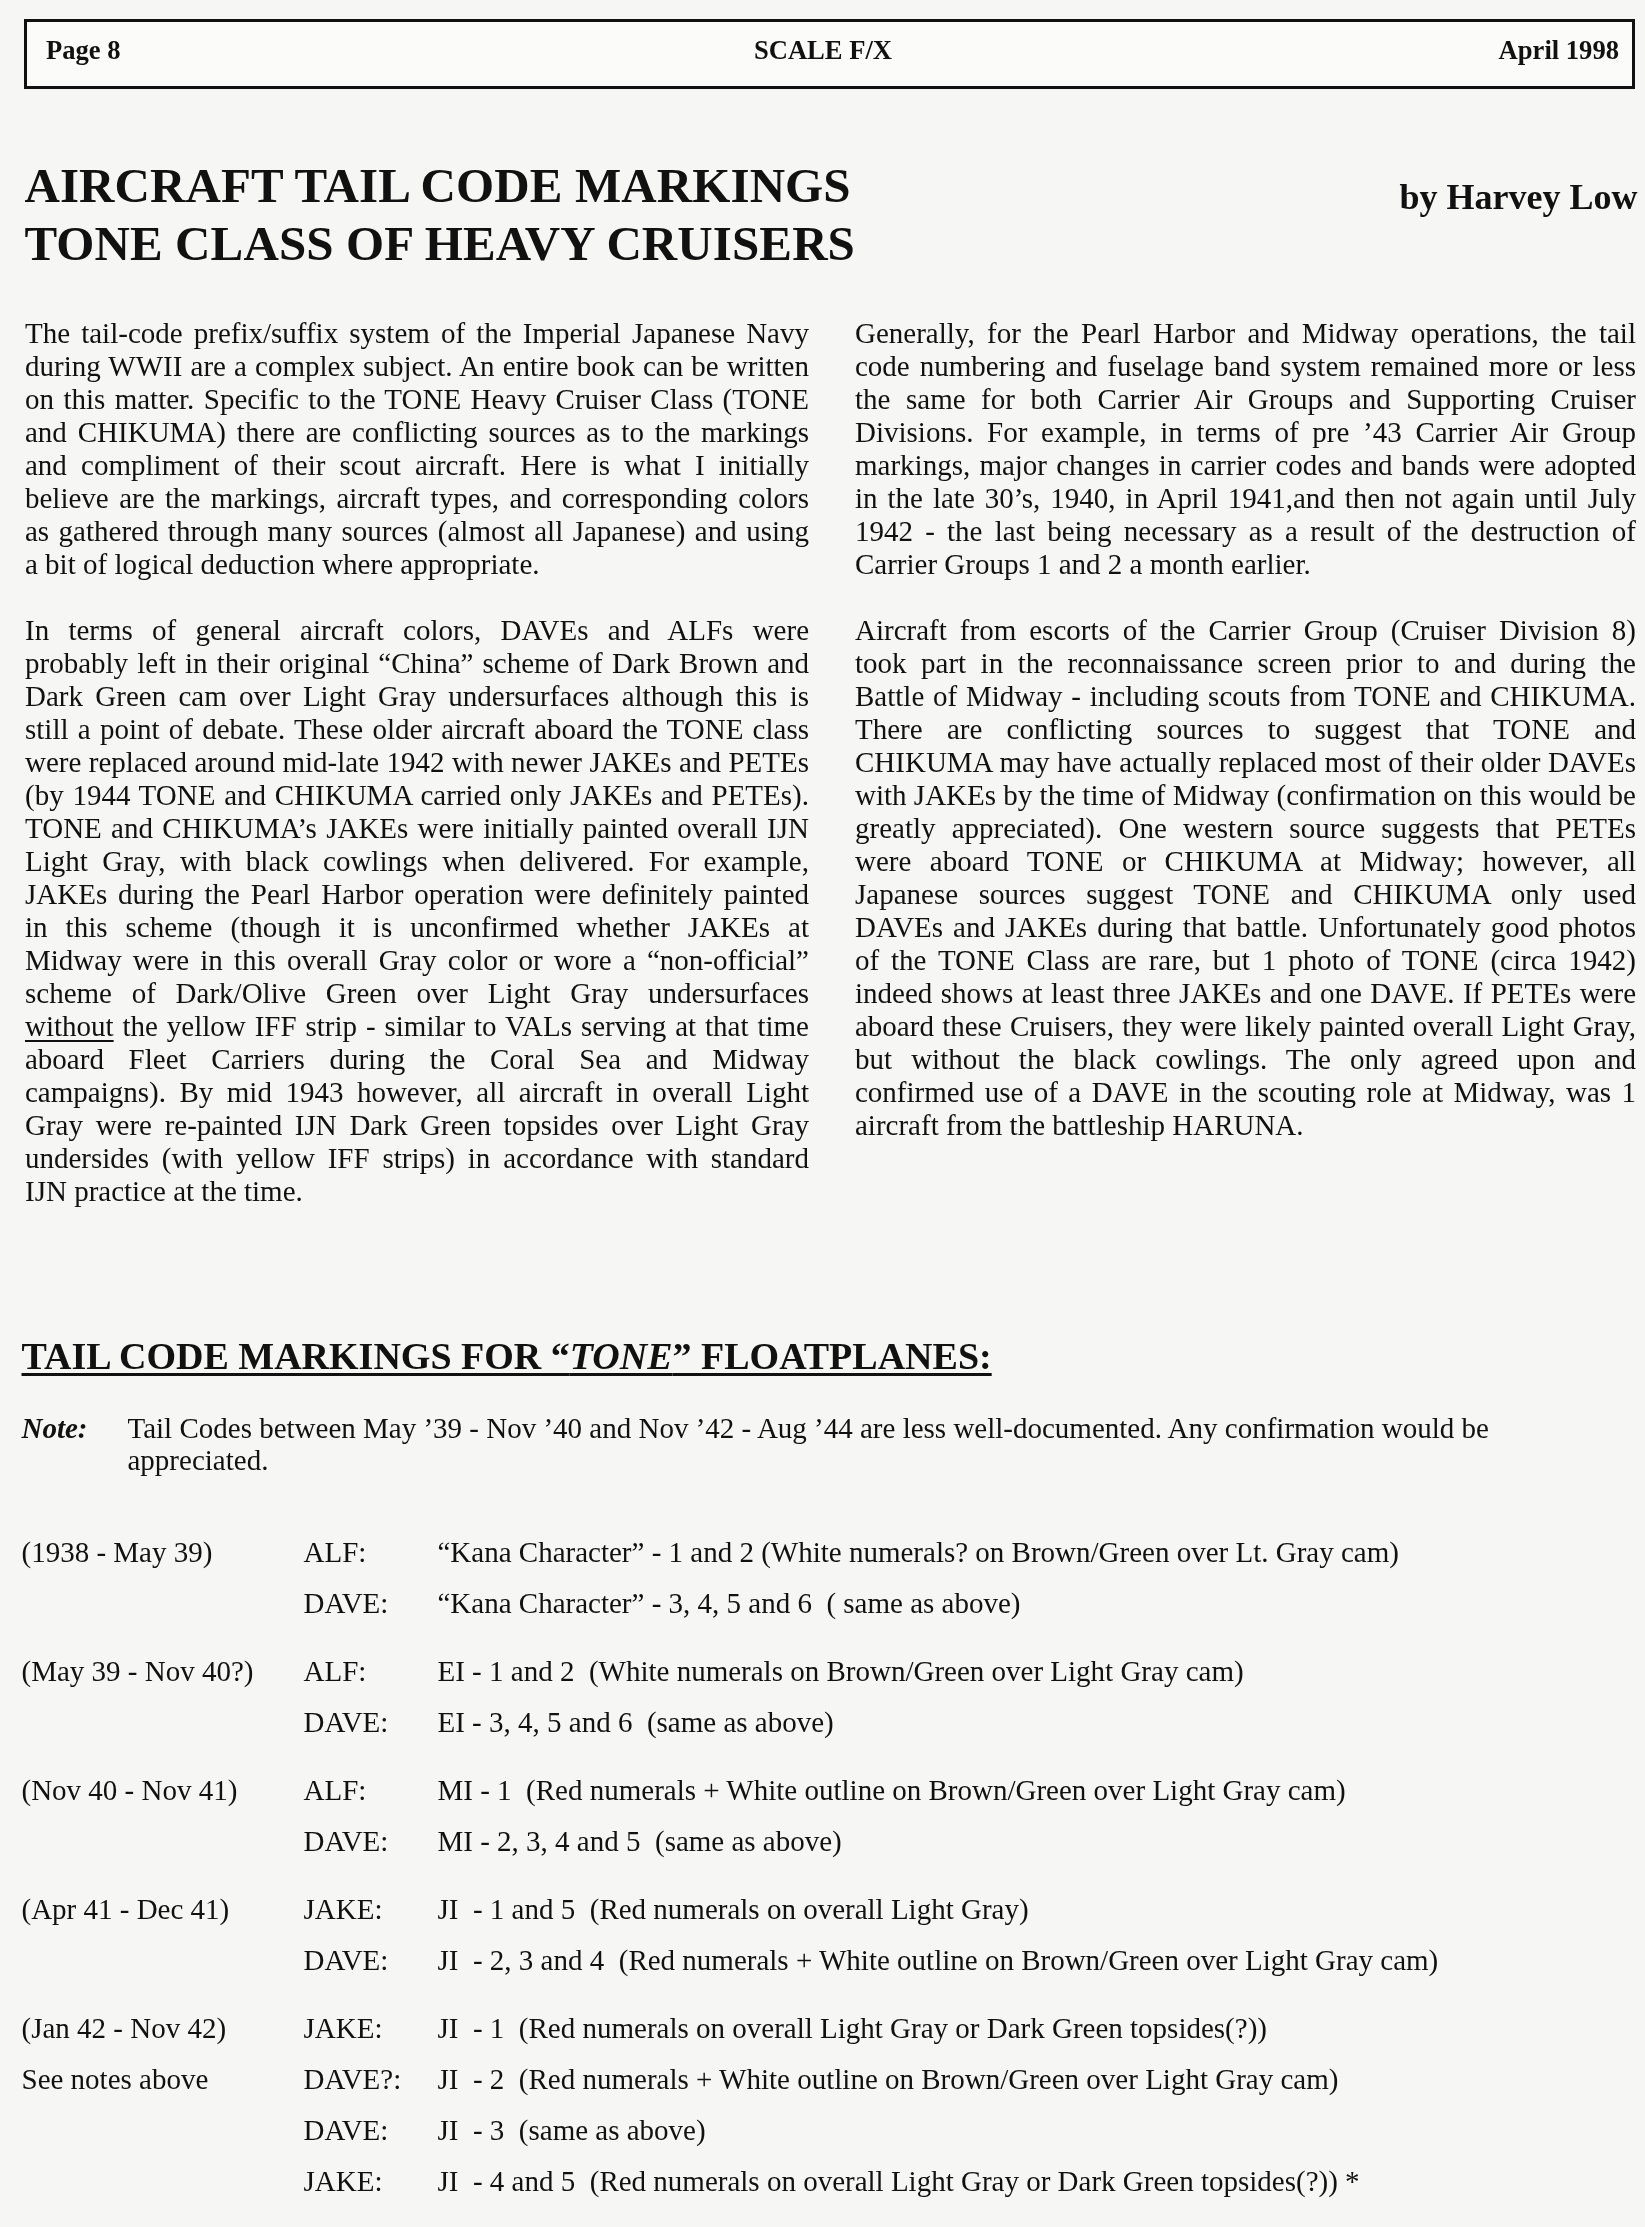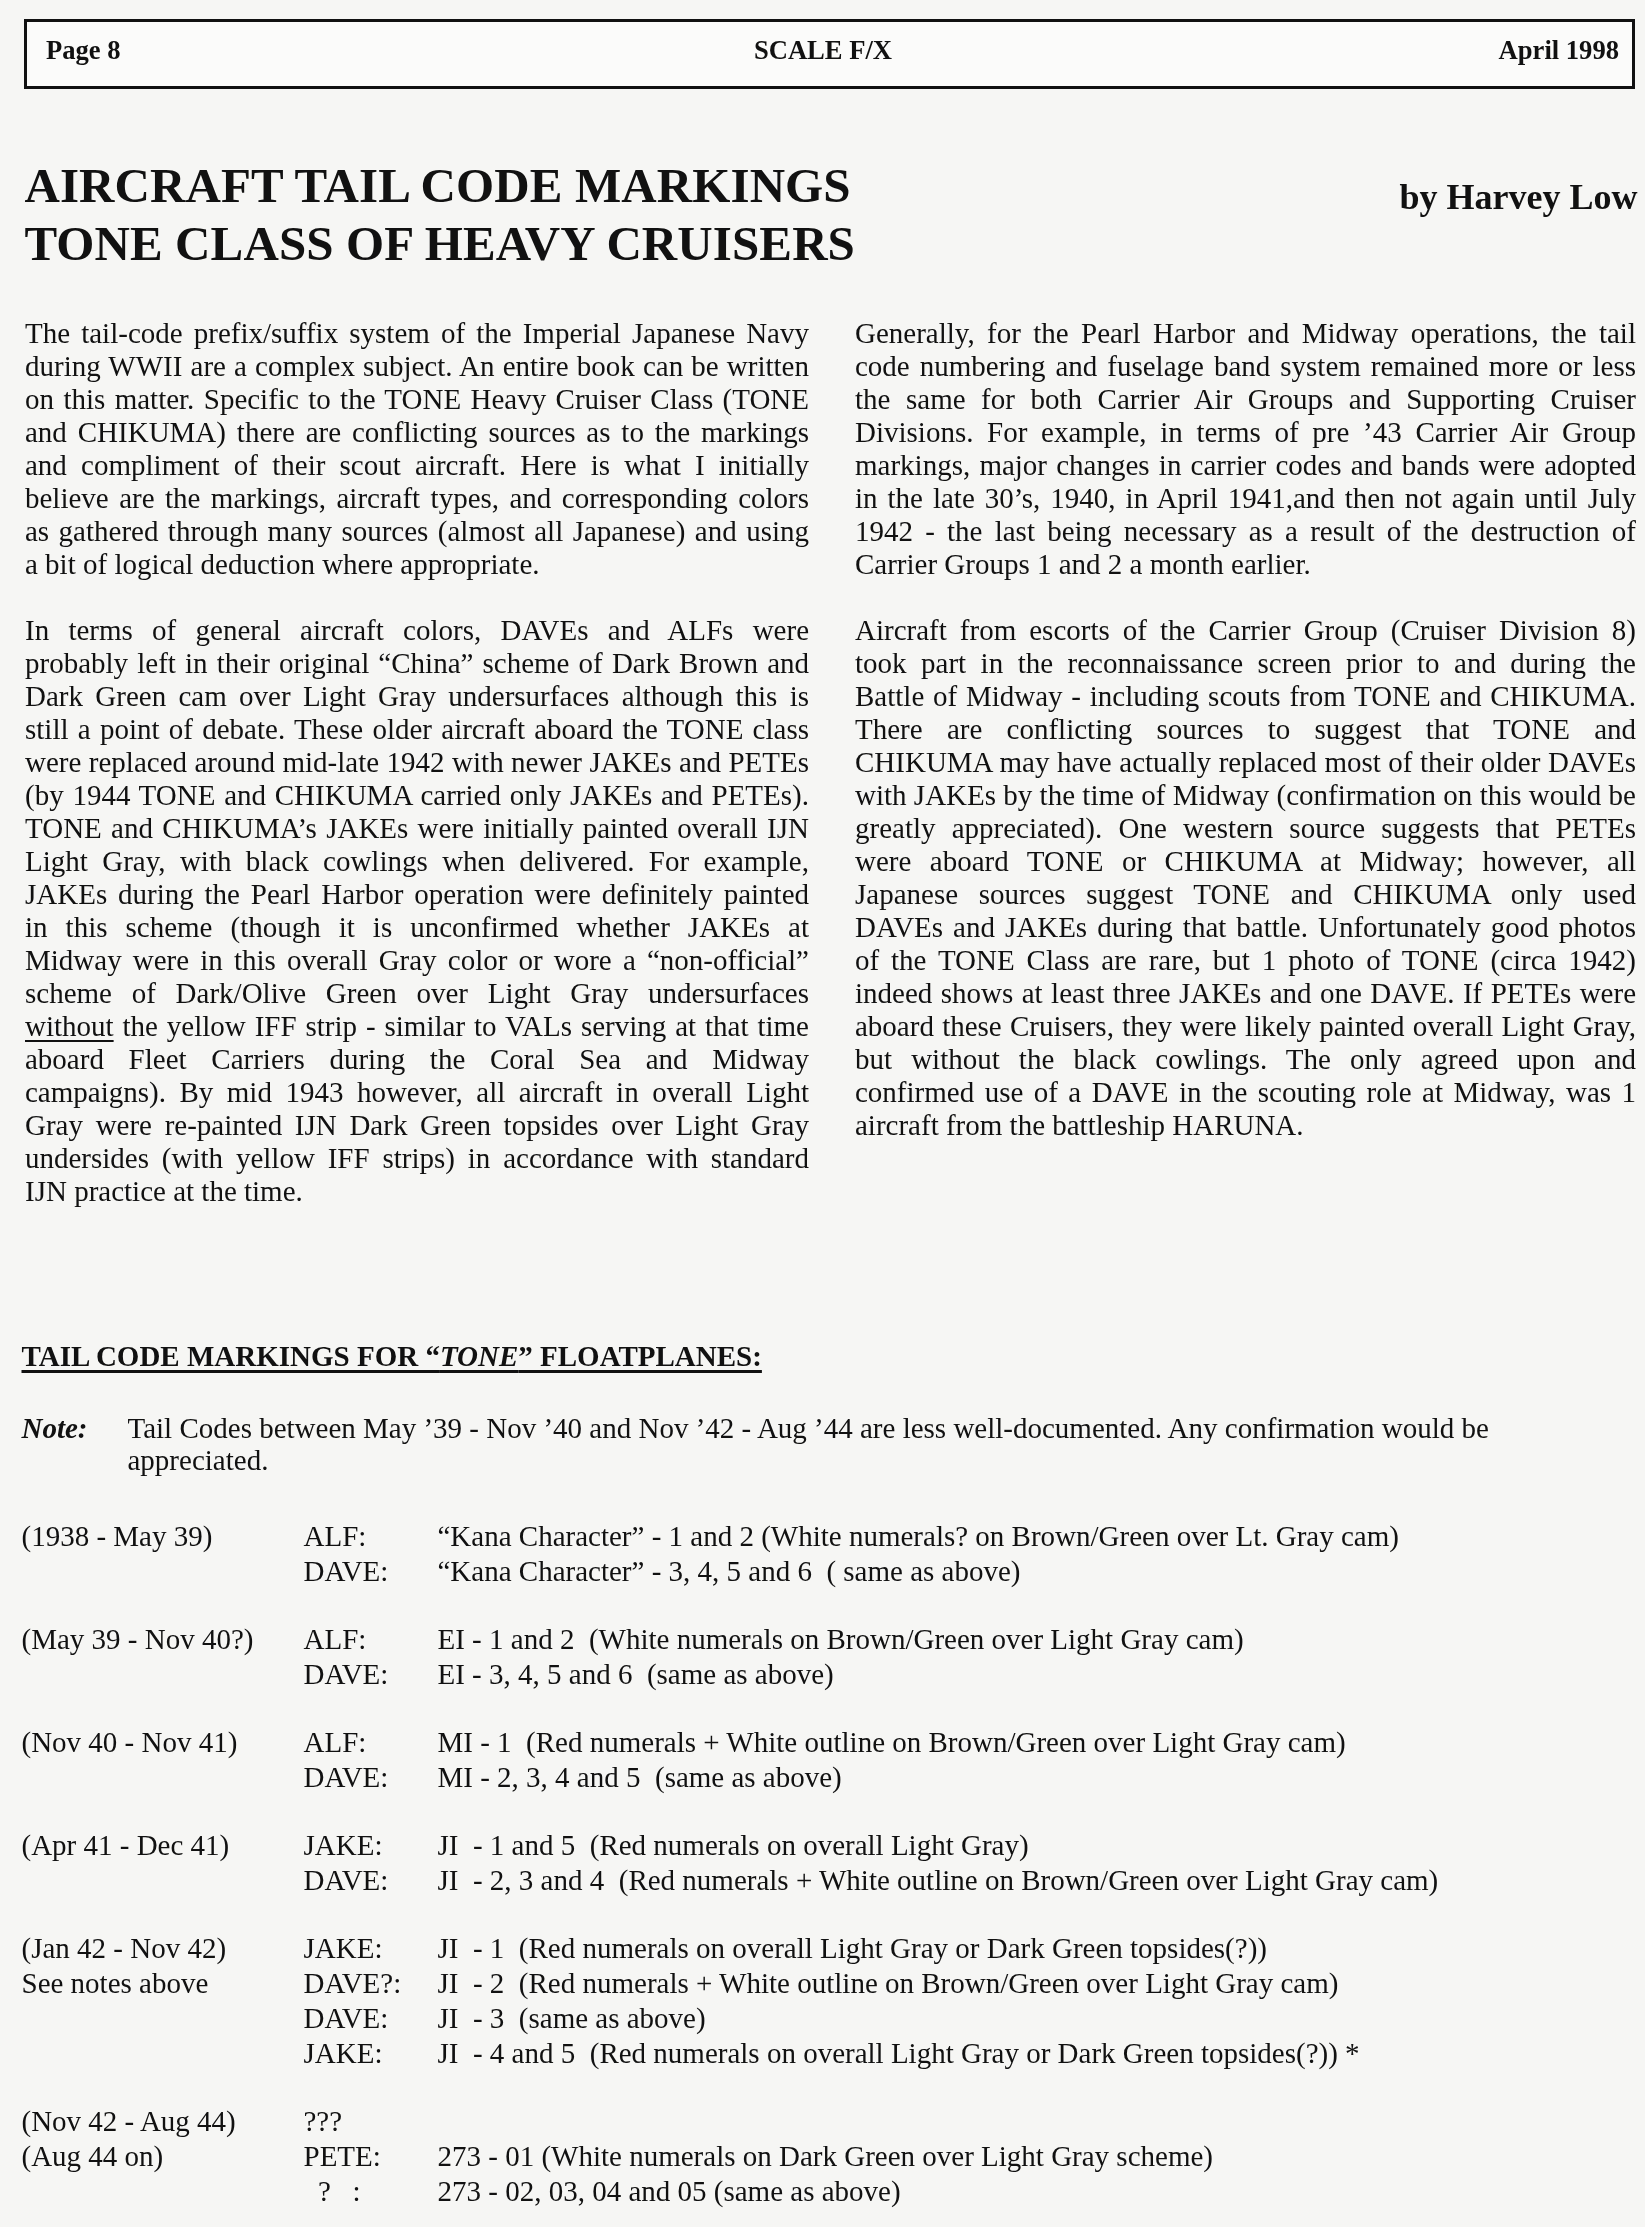--- a/index.html
+++ b/index.html
@@ -31,31 +31,31 @@
   
   .col { font-size: 29px; line-height: 33px; text-align: justify; }
   .col p { margin: 0 0 33px 0; }
   .col-left { left: 25px; top: 317px; width: 784px; }
   .col-right { left: 855px; top: 317px; width: 781px; }
   .subhead { font-weight: bold; margin-bottom: 33px !important; text-align: left; }
   u { text-decoration-thickness: 2.2px; text-underline-offset: 3.6px; }
 
   
   .tc-heading {
-    left: 21.5px; top: 1340px; font-weight: bold; font-size: 29px; line-height: 33px;
+    left: 21.5px; top: 1340px; font-weight: bold; font-size: 38px; line-height: 33px;
     text-decoration: underline; text-decoration-thickness: 2.9px; text-underline-offset: 4.3px;
     white-space: nowrap;
   }
   .note { left: 21.5px; top: 1412px; width: 1616px; font-size: 29px; line-height: 32px; }
   .note-label { position: absolute; left: 0; top: 0; font-weight: bold; font-style: italic; }
   .note-text { position: absolute; left: 106px; top: 0; width: 1508px; }
 
   .tc-table { left: 21.5px; top: 1519px; width: 1616px; font-size: 29px; line-height: 35px; }
   .tc-group { position: relative; margin-bottom: 33px; }
-  .tc-row { position: relative; height: 35px; white-space: nowrap; }
+  .tc-row { position: relative; height: 35px; white-space: nowrap; margin-top: 16px; }
   .tc-date { position: absolute; left: 0; top: 0; }
   .tc-aircraft { position: absolute; left: 282px; top: 0; }
   .tc-code { position: absolute; left: 416px; top: 0; }
   .tc-date2 { position: absolute; left: 0; top: 0; }
 </style>
 </head>
 <body>
 
 <div class="abs header-box"></div>
 <div class="abs hdr hdr-left">Page 8</div>

